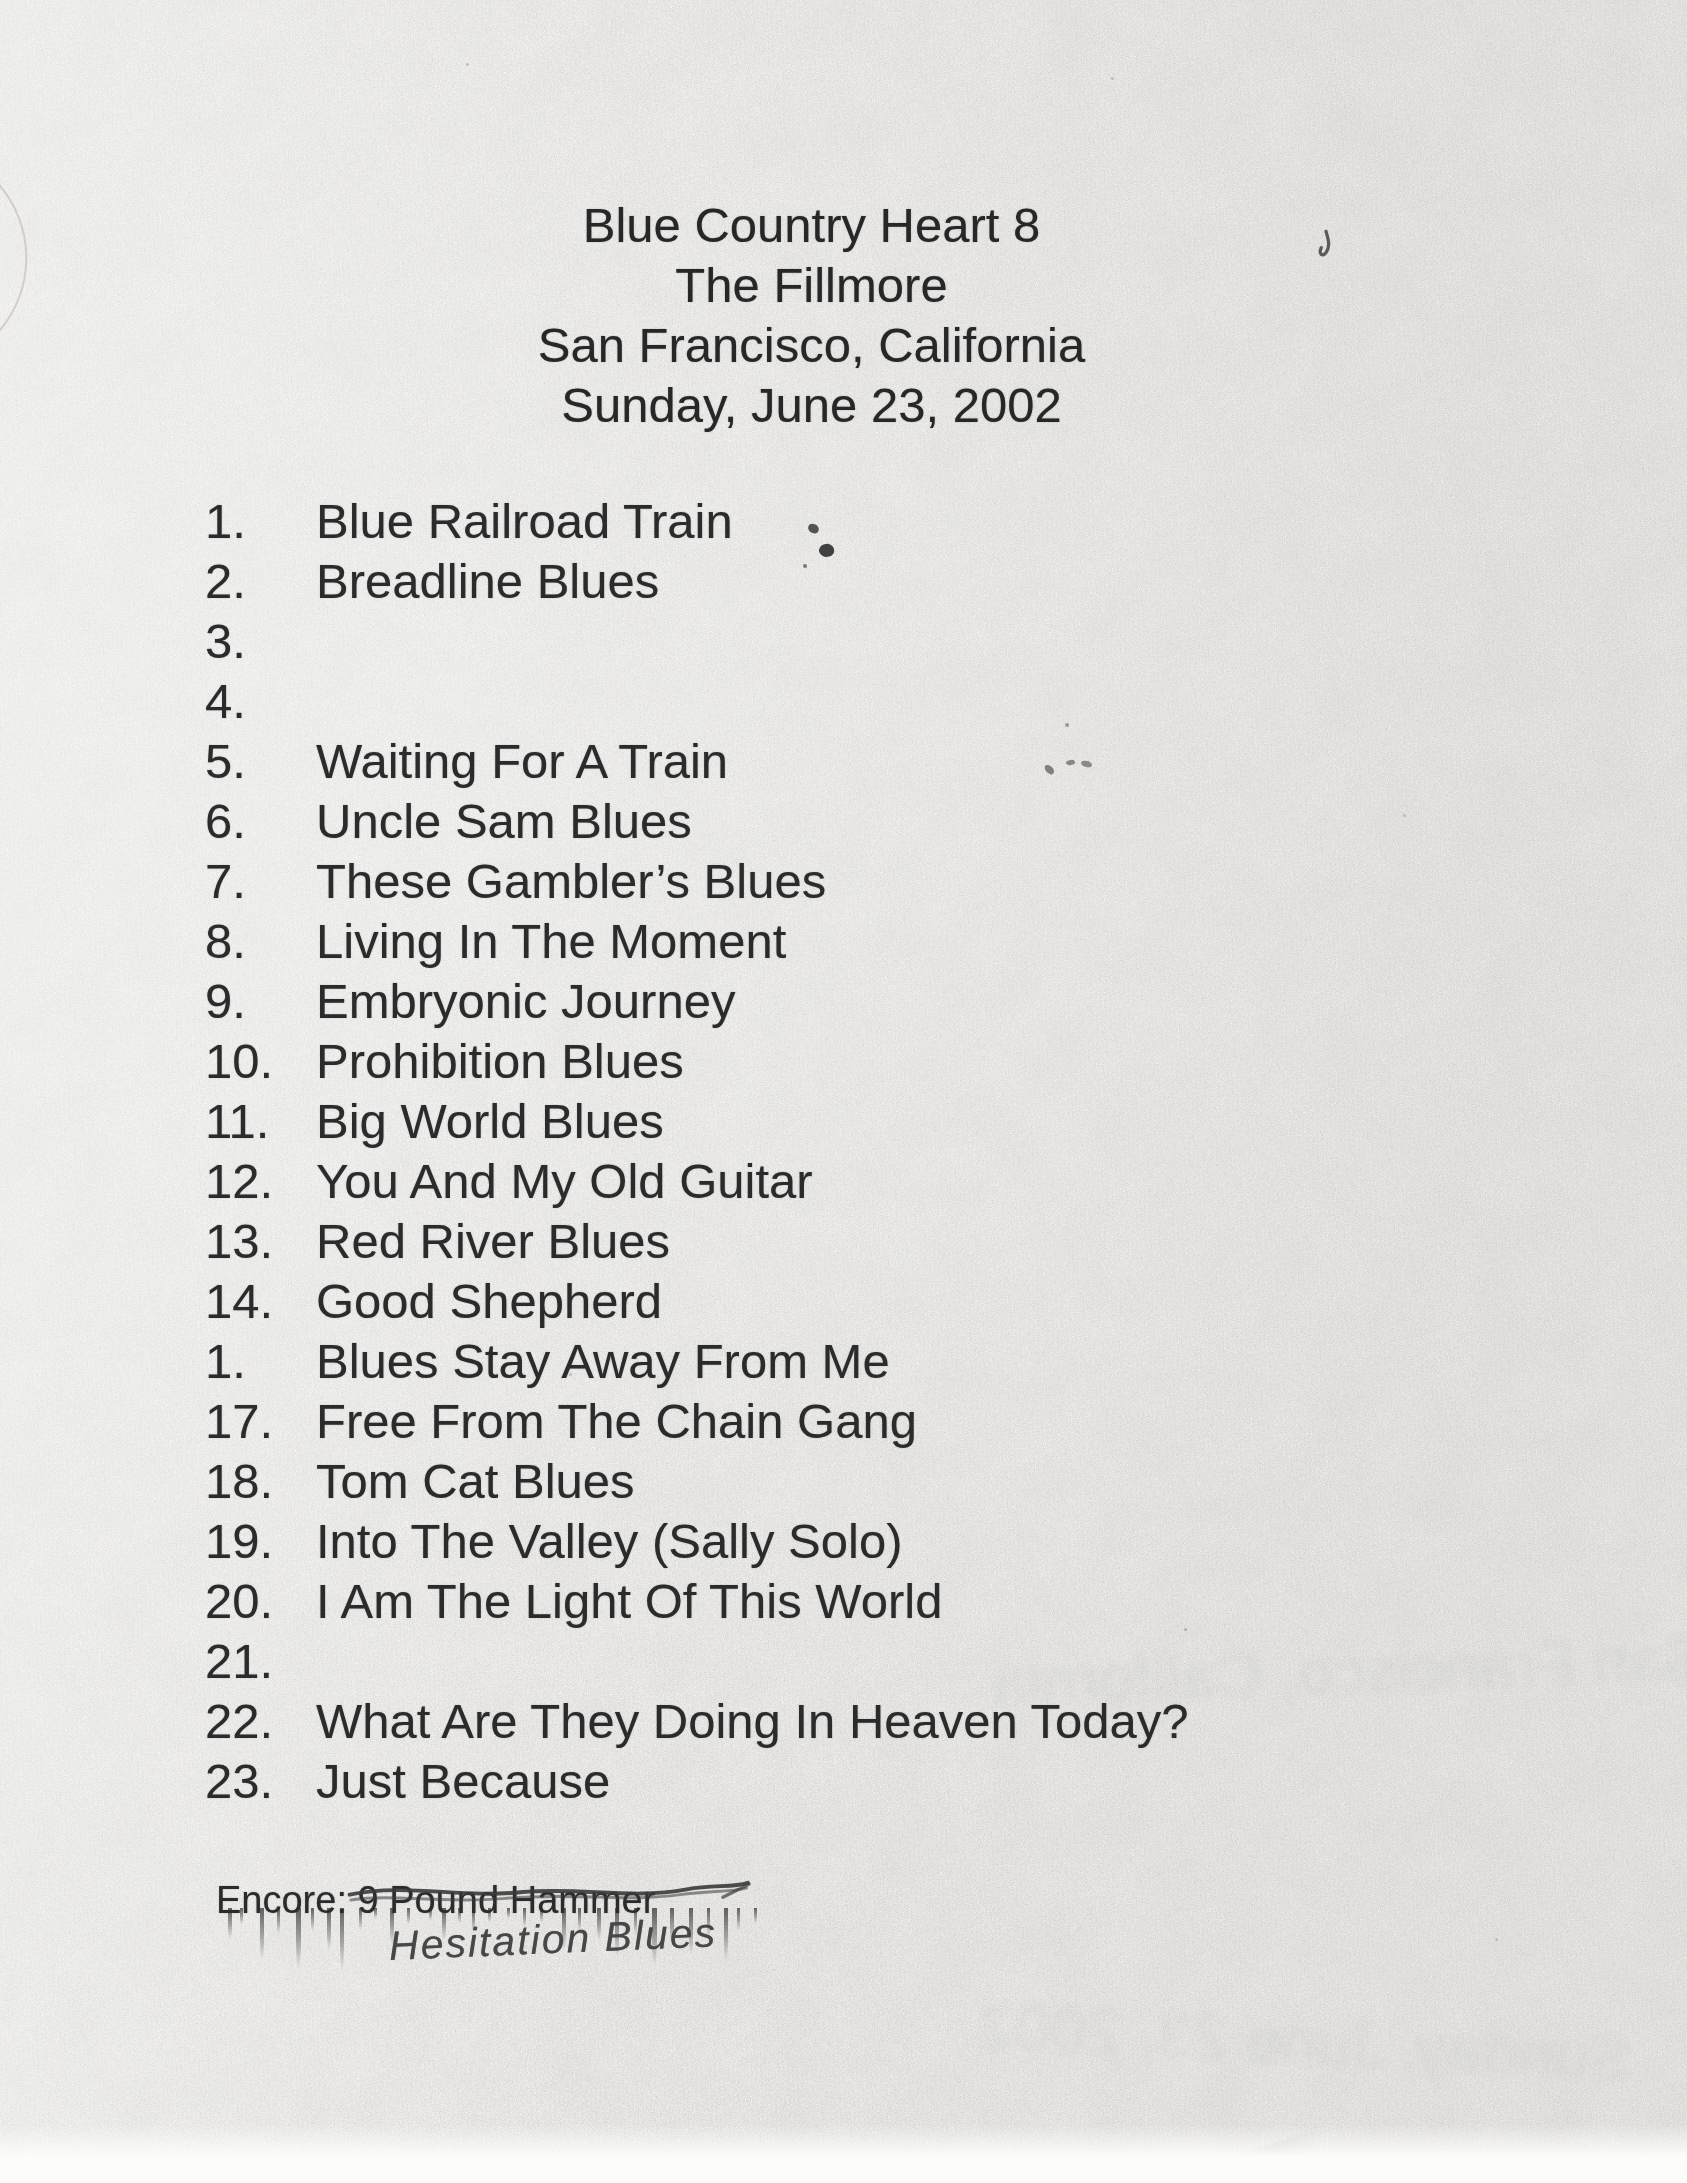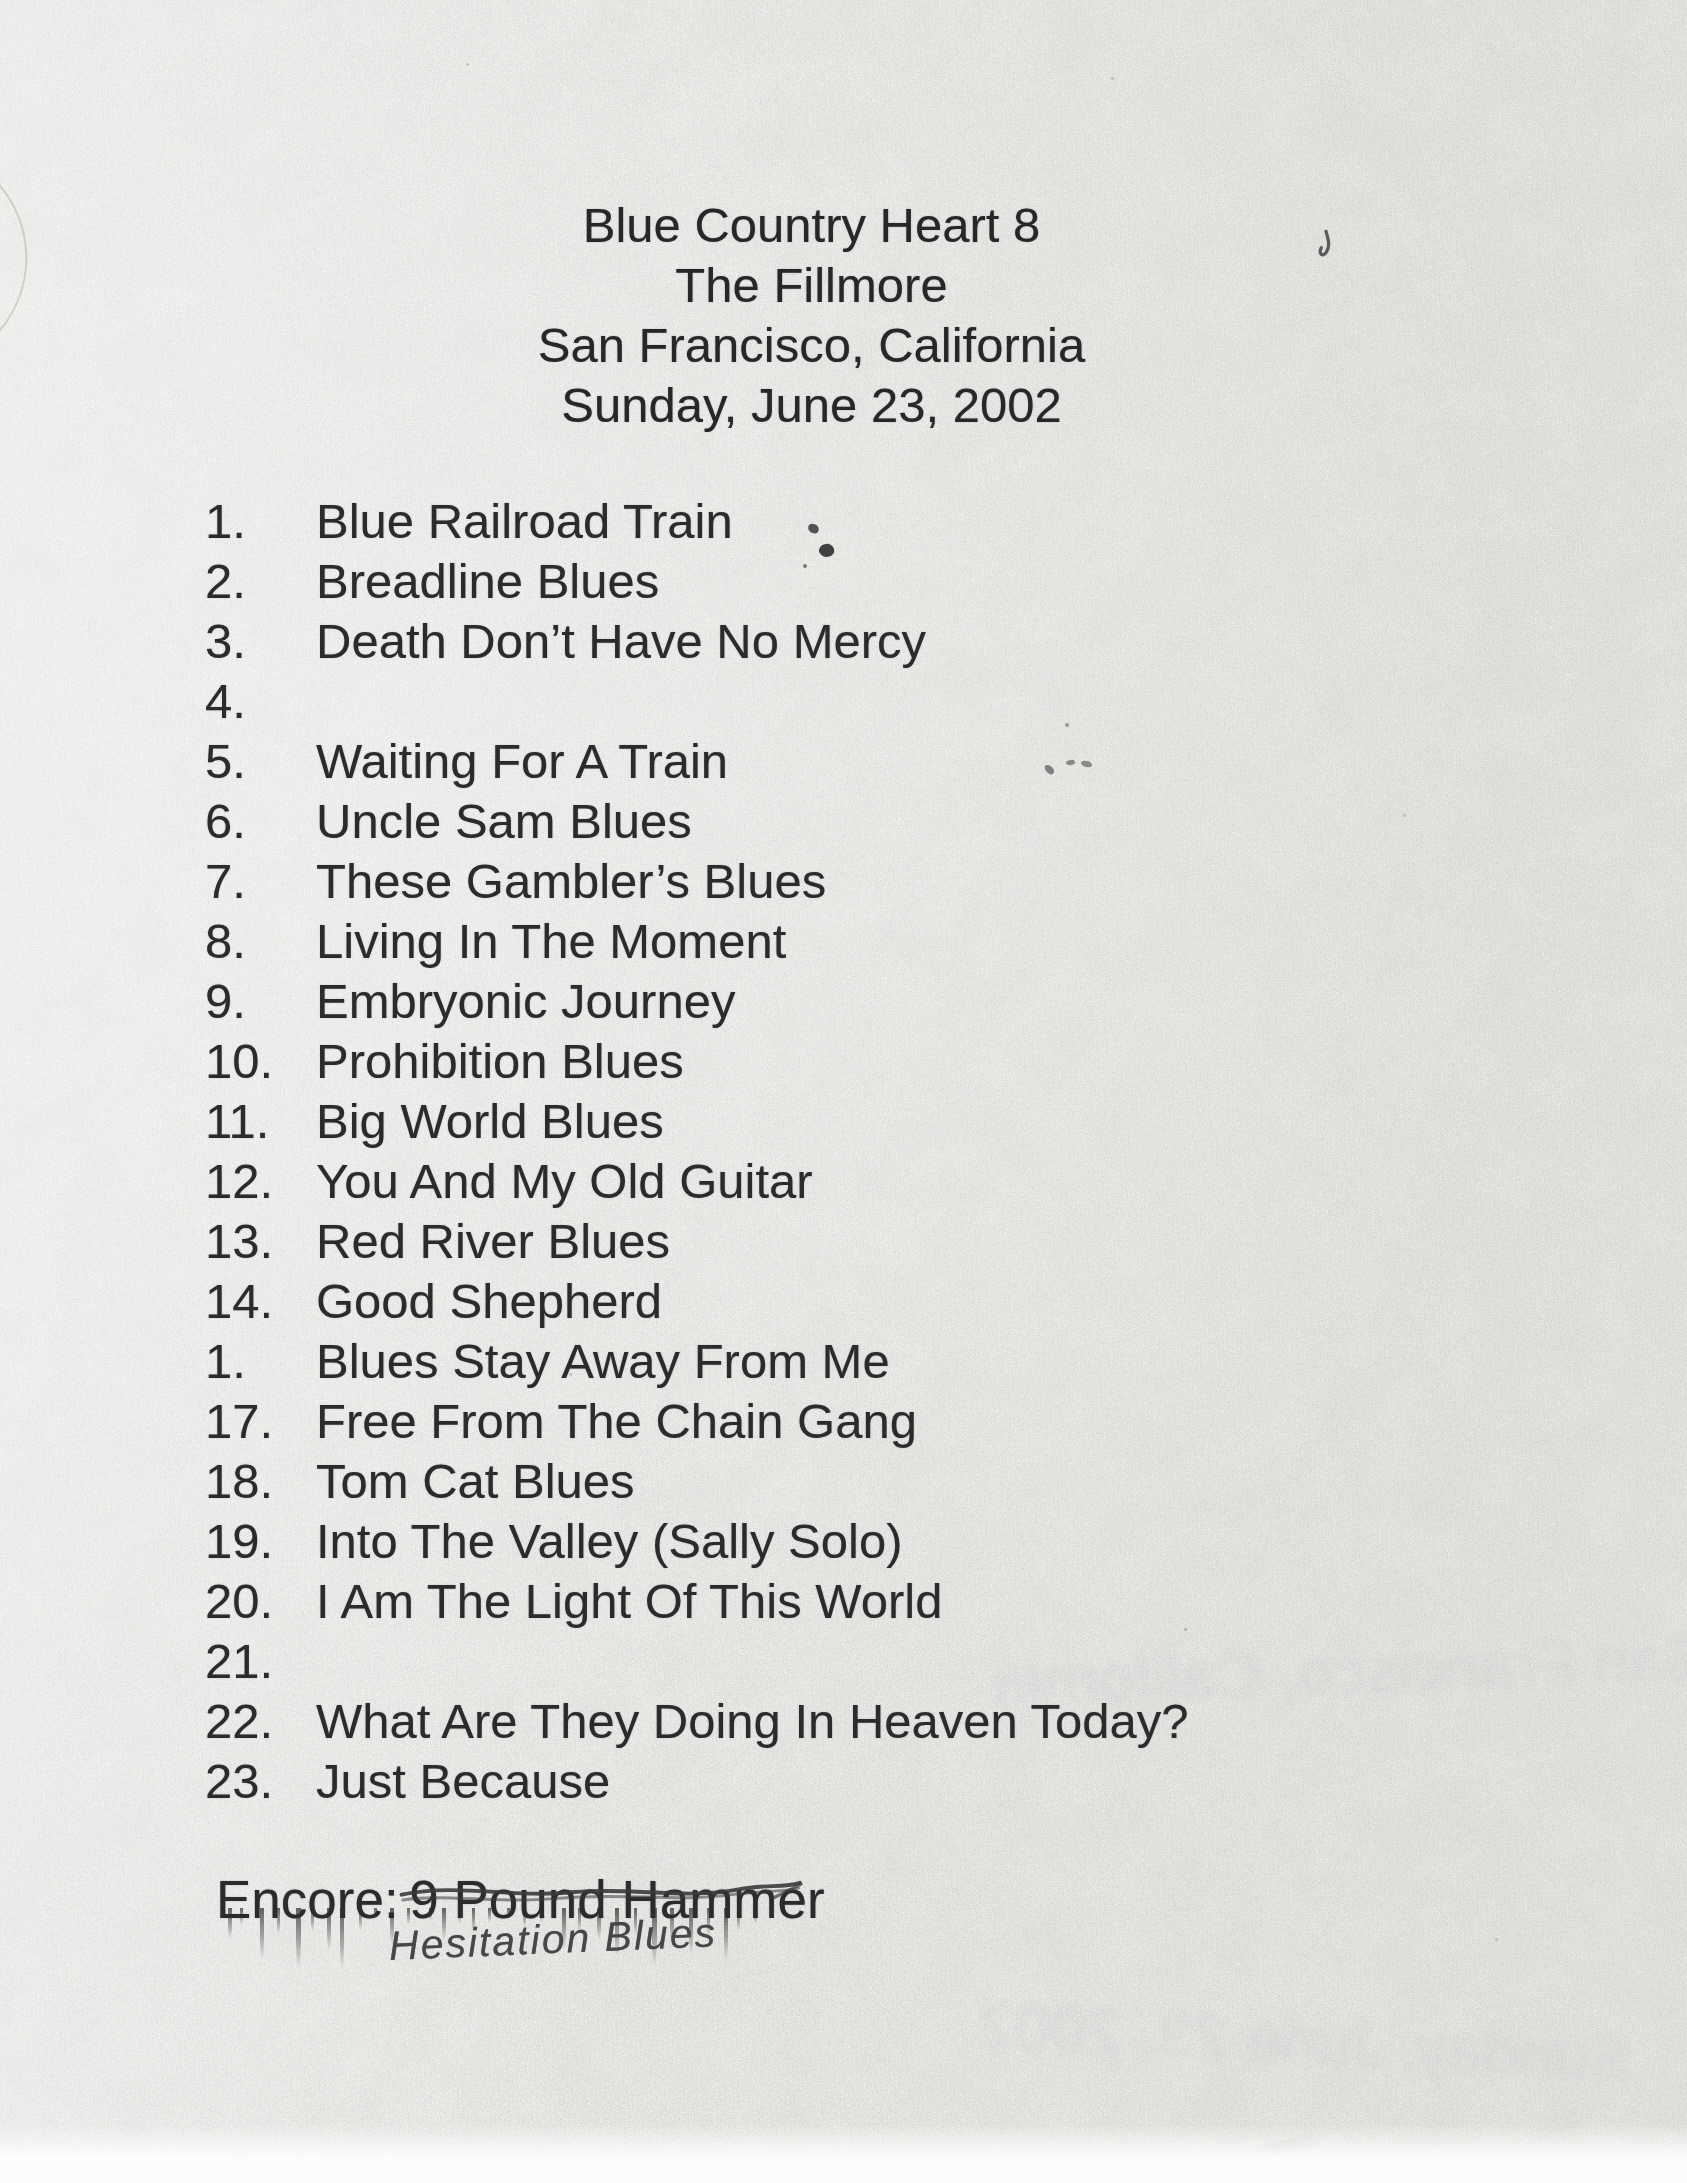--- a/index.html
+++ b/index.html
@@ -23,21 +23,21 @@
     text-shadow:0 0 1.3px rgba(40,40,40,.40);
   }
   .setlist{
     position:absolute;top:491px;left:205px;width:1389px;
     font-size:49px;line-height:60px;
     text-shadow:0 0 1.3px rgba(40,40,40,.34);
   }
   .row{display:flex;height:60px;white-space:nowrap;}
   .num{width:111px;flex:0 0 111px;}
   .encore-line{
-    position:absolute;top:1870px;left:216px;font-size:53px;line-height:60px;
+    position:absolute;top:1870px;left:216px;font-size:38px;line-height:60px;
     white-space:nowrap;text-shadow:0 0 1.3px rgba(40,40,40,.45);
   }
   .struck{position:relative;display:inline-block;margin-left:10.6px;}
   .strike-svg{position:absolute;left:-10.6px;top:1.3px;overflow:visible;pointer-events:none;}
   .handwriting{
     position:absolute;top:1923px;left:388px;
     font-size:41px;font-style:italic;letter-spacing:2px;color:#474747;
     transform:rotate(-2.4deg);transform-origin:left top;
     text-shadow:0 0 0.7px rgba(70,70,70,.55);
   }
@@ -101,21 +101,20 @@
       <div class="row">
         <span class="num">1.</span>
         <span class="song">Blue Railroad Train</span>
       </div>
       <div class="row">
         <span class="num">2.</span>
         <span class="song">Breadline Blues</span>
       </div>
       <div class="row">
         <span class="num">3.</span>
-        <span class="song">Death Don’t Have No Mercy</span>
       </div>
       <div class="row">
         <span class="num">4.</span>
       </div>
       <div class="row">
         <span class="num">5.</span>
         <span class="song">Waiting For A Train</span>
       </div>
       <div class="row">
         <span class="num">6.</span>

